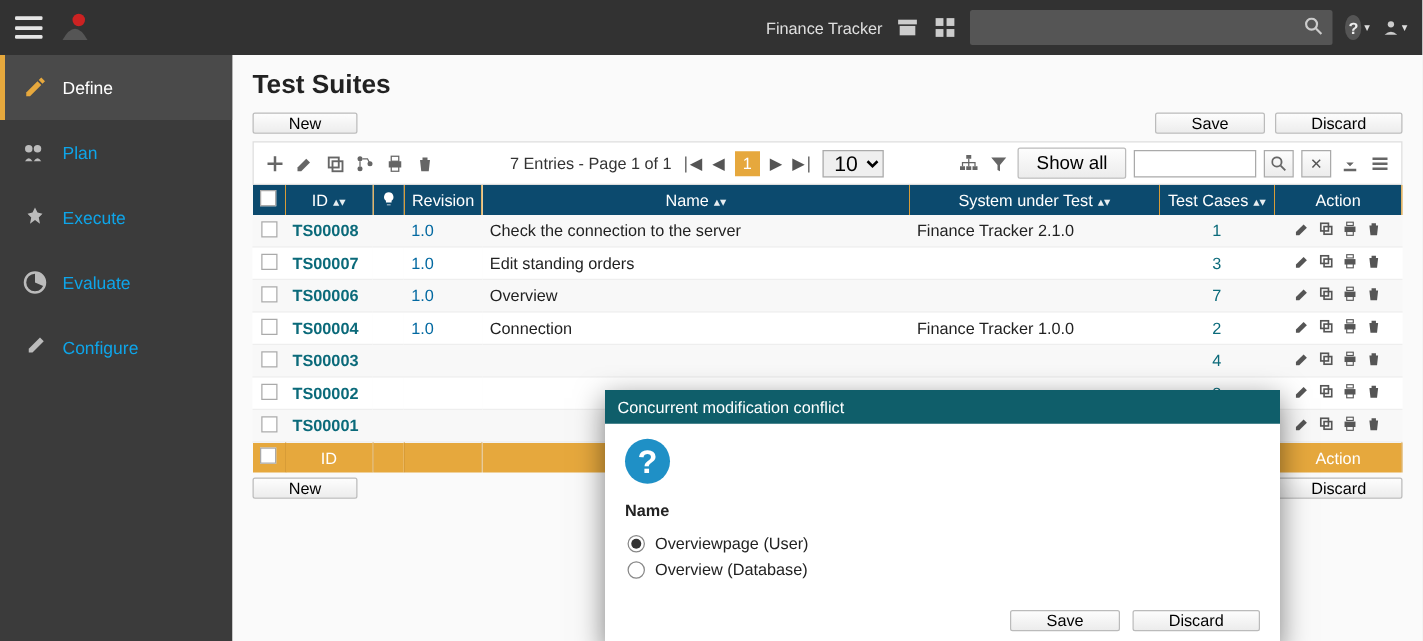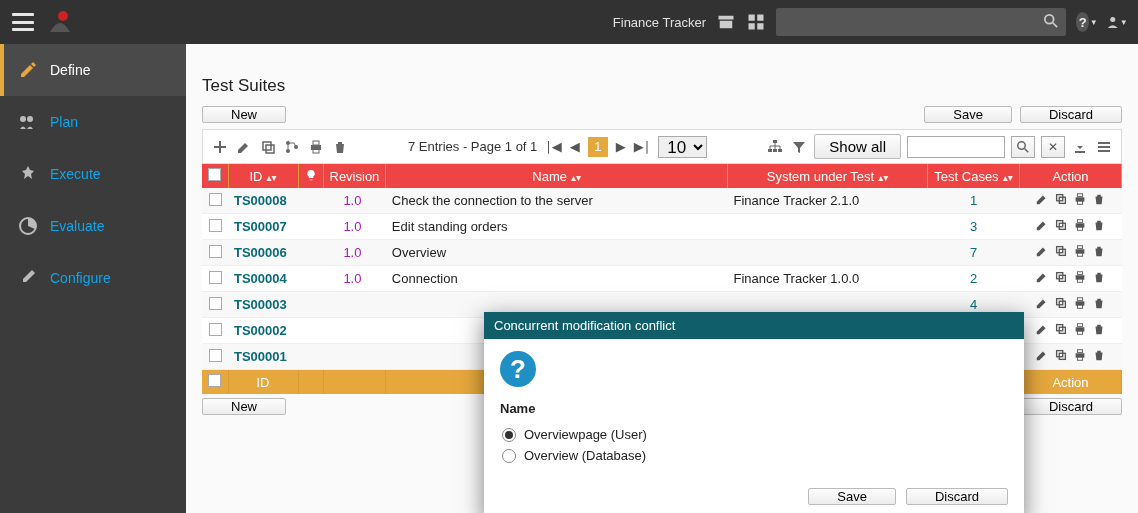--- a/index.html
+++ b/index.html
@@ -21,47 +21,47 @@
 
   
   .main { display:flex; height: calc(513px - 44px); }
   .sidebar { width: 186px; background:#3b3b3b; color:#ccc; }
   .sidebar-item { display:flex; align-items:center; gap:12px; padding: 16px 18px; font-size:14px; color:#0ea5e9; cursor:pointer; }
   .sidebar-item.active { background:#4a4a4a; color:#fff; border-left: 4px solid #e6a83d; padding-left:14px; }
   .sidebar-item svg { width:20px; height:20px; fill:#bbb; }
   .sidebar-item.active svg { fill:#e6a83d; }
 
   .content { flex:1; background:#fafafa; padding: 12px 16px; position:relative; }
-  .page-title { font-size: 17px; font-weight:normal; margin-bottom: 10px; margin-top: 20px; }
+  .page-title { font-size: 21px; font-weight:bold; margin-bottom: 10px; }
   .button-row { display:flex; justify-content:space-between; margin-bottom: 6px; }
   .btn { background: linear-gradient(#fdfdfd,#ececec); border:1px solid #bbb; padding: 0 28px; font-size:13px; cursor:pointer; border-radius:2px; }
   .btn-group-right { display:flex; gap:8px; }
 
   
   .toolbar { border:1px solid #ddd; background:#fff; padding: 4px 8px; display:flex; align-items:center; gap:6px; margin-bottom:0; min-height:34px; }
   .tb-icon { width:18px; height:18px; color:#666; cursor:pointer; display:flex; align-items:center; justify-content:center; }
   .tb-icon svg { width:16px; height:16px; fill:#666; }
   .toolbar-center { flex:1; display:flex; align-items:center; justify-content:center; gap:8px; font-size:13px; color:#333; }
   .page-num { background:#e6a83d; color:#fff; width:20px; height:20px; display:flex; align-items:center; justify-content:center; }
   .pagesize { height:22px; border:1px solid #aaa; font-size:17px; padding:0 4px; }
   .toolbar-right { display:flex; align-items:center; gap:6px; }
   .show-all-btn { background: linear-gradient(#fdfdfd,#ececec); border:1px solid #bbb; padding: 3px 14px; font-size:15px; cursor:pointer; border-radius:2px; }
   .filter-input { width: 98px; height:22px; border:1px solid #aaa; padding:0 4px; font-size:12px; }
   .icon-btn-sm { width:24px; height:22px; border:1px solid #aaa; background:linear-gradient(#fdfdfd,#ececec); display:flex; align-items:center; justify-content:center; cursor:pointer; font-size:12px; color:#555; }
 
   
   .table { width:100%; border-collapse: collapse; }
-  .table th { background:#ef4444; color:#fff; font-weight:normal; font-size:13px; padding:4px 6px; text-align:center; position:relative; border-right:1px solid #d89c37; }
+  .table th { background:#0c4a6e; color:#fff; font-weight:normal; font-size:13px; padding:4px 6px; text-align:center; position:relative; border-right:1px solid #d89c37; }
   .table th .sort { font-size:10px; margin-left:4px; opacity:.9; }
   .table th.checkbox-cell, .table td.checkbox-cell { width:26px; text-align:center; }
   .table td { padding: 4px 6px; font-size:13px; border-bottom:1px solid #eee; white-space:nowrap; }
   .table tr:nth-child(odd) td { background:#f8f8f8; }
   .table tr:nth-child(even) td { background:#fff; }
   .id-link { color:#0b6a7a; font-weight:600; }
-  .rev { color:#a21caf; text-align:center; padding-right:10px !important; }
+  .rev { color:#0369a1; text-align:left; padding-right:10px !important; }
   .col-system { text-align:left; }
   .tc-link { color:#0b6a7a; text-align:center; display:block; }
   .action-cell { text-align:center; display:flex; gap:5px; justify-content:center; align-items:center; }
   .row-icon { color:#555; cursor:pointer; }
   .row-icon svg { width:14px; height:14px; fill:#555; }
   .footer-row th { background:#e6a83d; color:#fff; }
   .checkbox-box { width:13px; height:13px; border:1px solid #aaa; display:inline-block; background:#fff; }
 
   
   .modal { position:absolute; left:298px; top:268px; width:540px; background:#fff; box-shadow:0 6px 22px rgba(0,0,0,.5); z-index:100; }

